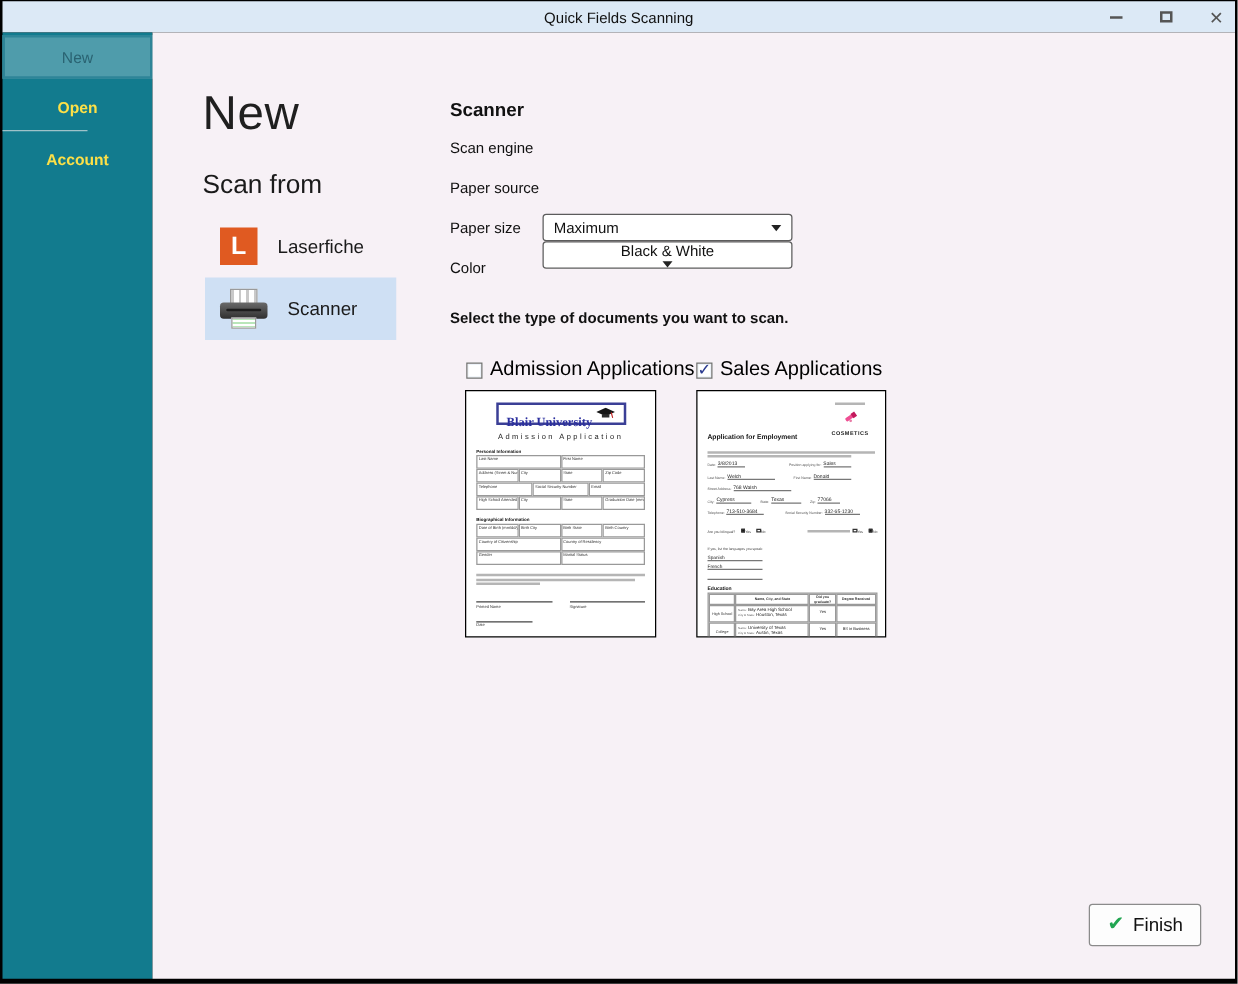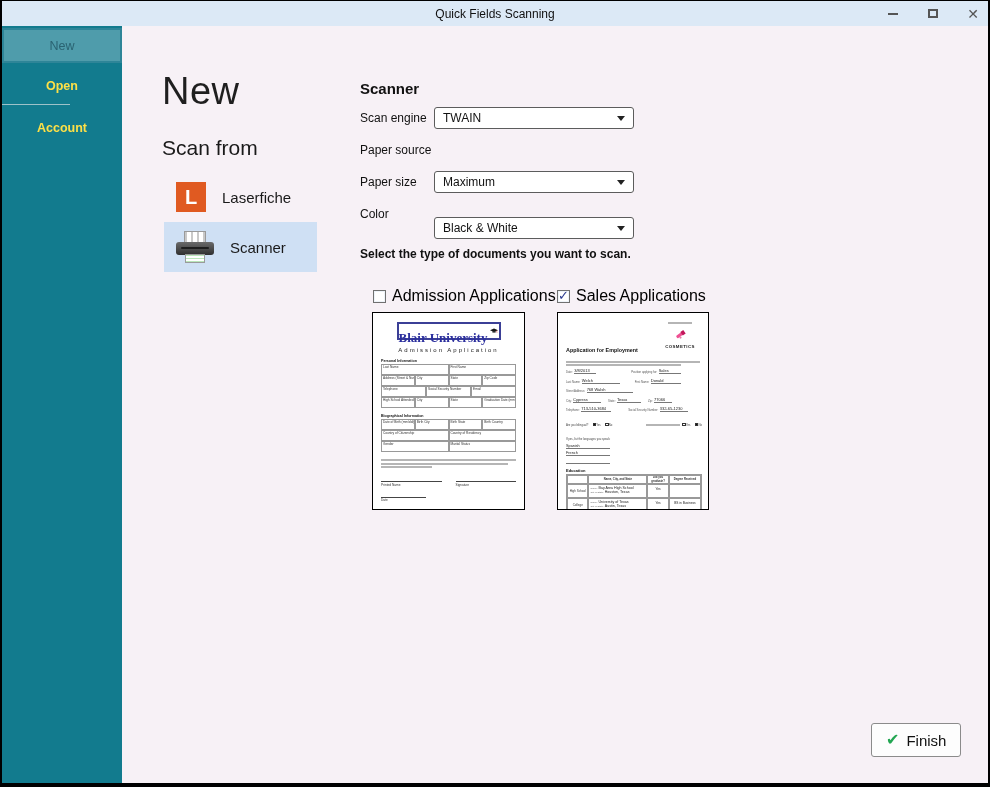--- a/index.html
+++ b/index.html
@@ -92,21 +92,21 @@
   .thumb { position:absolute; top:286px; width:153px; height:198px; background:#fff;
            border:1px solid #000; overflow:hidden; }
   .thumb-admission { left:250px; }
   .thumb-sales { left:435px; width:152px; }
 
   .ghost { height:2px; background:#b5b5b5; margin:1.5px 0; }
 
   
   .adm-header { margin:9px auto 0; width:104px; height:18px; border:2px solid #3b3f96;
                 display:flex; align-items:center; justify-content:center; gap:3px; background:#fff; }
-  .adm-univ { font-family:"Liberation Serif","DejaVu Serif",serif; font-weight:bold; font-size:13px;
+  .adm-univ { font-family:"Liberation Serif","DejaVu Serif",serif; font-weight:bold; font-size:10px;
               color:#2b2f9e; white-space:nowrap;margin-top:14px; }
   .adm-title { text-align:center; font-size:6px; letter-spacing:2px; margin-top:7px; color:#222; }
   .adm-section { font-size:3.6px; font-weight:bold; margin:6px 0 1px 8px; color:#111; }
   .t-grid { margin:0 8px; }
   .t-row { display:flex; }
   .t-cell { flex:1; border:0.5px solid #999; height:11px; padding:0.5px 1px; background:#fff; overflow:hidden; }
   .t-lab { font-size:3.2px; color:#333; line-height:1.1; display:block; white-space:nowrap; }
   .adm-cert { margin:7px 8px 0; }
   .adm-sign { margin:7px 8px 0; display:flex; gap:14px; }
   .sig { flex:1; }
@@ -198,41 +198,37 @@
       </div>
       <span class="source-label">Scanner</span>
     </div>
   </div>
 
   <div class="panel-heading">Scanner</div>
 
   <div class="field-row" style="top:81px;">
     <span class="field-label">Scan engine</span>
   </div>
-  <div class="dropdown" style="top:81px;">
-    <span class="dd-value">TWAIN</span>
-    <span class="dd-arrow"></span>
-  </div>
 
   <div class="field-row" style="top:113px;">
     <span class="field-label">Paper source</span>
   </div>
 
   <div class="field-row" style="top:145px;">
     <span class="field-label">Paper size</span>
   </div>
   <div class="dropdown" style="top:145px;">
     <span class="dd-value">Maximum</span>
     <span class="dd-arrow"></span>
   </div>
 
   <div class="field-row" style="top:177px;">
     <span class="field-label">Color</span>
   </div>
-  <div class="dropdown" style="top:191px;">
+  <div class="dropdown" style="top:167px;flex-direction:column;">
     <span class="dd-value">Black &amp; White</span>
     <span class="dd-arrow"></span>
   </div>
 
   <div class="select-docs">Select the type of documents you want to scan.</div>
 
   <div class="doc-check doc-check-admission">
     <span class="checkbox"></span>
     <span class="doc-check-label">Admission Applications</span>
   </div>

